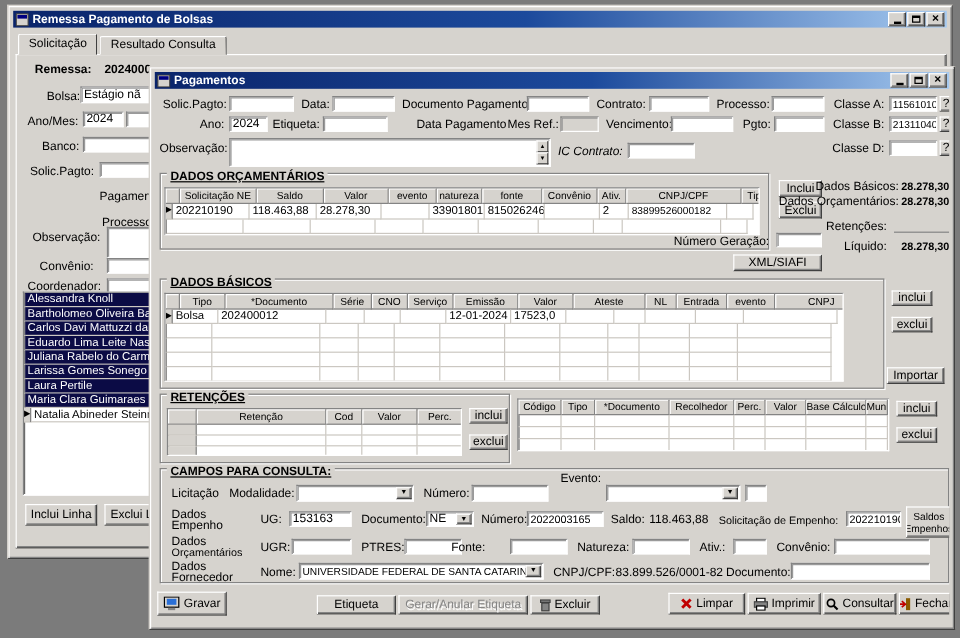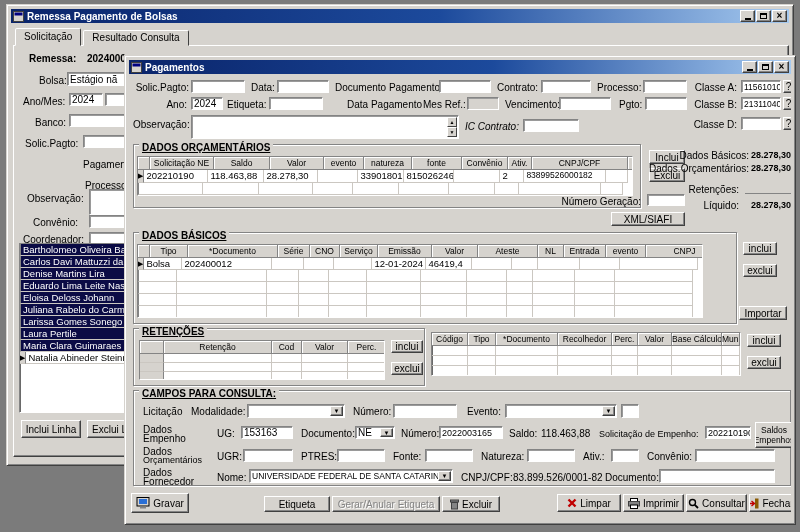--- a/index.html
+++ b/index.html
@@ -105,37 +105,33 @@
 
     <div class="lbl" style="left:22px;top:194px;">Convênio:</div>
     <div class="fld" style="left:78px;top:192px;width:90px;height:13px;"></div>
 
     <div class="lbl" style="left:12px;top:211px;">Coordenador:</div>
     <div class="fld" style="left:78px;top:209px;width:90px;height:13px;"></div>
 
     <div class="tbl" style="left:8px;top:220px;width:150px;height:170px;">
       <div class="trow">
             <div class="td ind"></div>
+            <div class="td sel" style="width:138px">Alessandra Knoll</div>
+          </div>
+      <div class="trow">
+            <div class="td ind"></div>
             <div class="td sel" style="width:138px">Bartholomeo Oliveira Barc</div>
           </div>
       <div class="trow">
             <div class="td ind"></div>
             <div class="td sel" style="width:138px">Carlos Davi Mattuzzi da Sil</div>
           </div>
       <div class="trow">
             <div class="td ind"></div>
-            <div class="td sel" style="width:138px">Denise Martins Lira</div>
-          </div>
-      <div class="trow">
-            <div class="td ind"></div>
             <div class="td sel" style="width:138px">Eduardo Lima Leite Nasci</div>
-          </div>
-      <div class="trow">
-            <div class="td ind"></div>
-            <div class="td sel" style="width:138px">Eloisa Deloss Johann</div>
           </div>
       <div class="trow">
             <div class="td ind"></div>
             <div class="td sel" style="width:138px">Juliana Rabelo do Carmo</div>
           </div>
       <div class="trow">
             <div class="td ind"></div>
             <div class="td sel" style="width:138px">Larissa Gomes Sonego</div>
           </div>
       <div class="trow">
@@ -231,21 +227,21 @@
     <div class="gb" style="left:4px;top:70px;width:508px;height:64px;">
       <div class="gb-title">DADOS ORÇAMENTÁRIOS</div>
     </div>
     <div class="tbl" style="left:8px;top:82px;width:496px;height:40px;">
       <div class="trow">
         <div class="th" style="width:12px"></div>
         <div class="th" style="width:64px">Solicitação NE</div>
         <div class="th" style="width:56px">Saldo</div>
         <div class="th" style="width:54px">Valor</div>
         <div class="th" style="width:40px">evento</div>
-        <div class="th" style="width:48px">natureza</div>
+        <div class="th" style="width:38px">natureza</div>
         <div class="th" style="width:50px">fonte</div>
         <div class="th" style="width:46px">Convênio</div>
         <div class="th" style="width:24px">Ativ.</div>
         <div class="th" style="width:96px">CNPJ/CPF</div>
         <div class="th" style="width:22px">Tip</div>
       </div>
       <div class="trow" style="height:13px">
         <div class="td ind" style="height:13px">▶</div>
         <div class="td" style="width:64px;height:13px">202210190</div>
         <div class="td" style="width:56px;height:13px">118.463,88</div>
@@ -307,21 +303,21 @@
         <div class="th" style="width:78px">CNPJ</div>
       </div>
       <div class="trow">
         <div class="td ind">▶</div>
         <div class="td" style="width:38px">Bolsa</div>
         <div class="td" style="width:90px">202400012</div>
         <div class="td" style="width:32px"></div>
         <div class="td" style="width:30px"></div>
         <div class="td" style="width:38px"></div>
         <div class="td" style="width:54px">12-01-2024</div>
-        <div class="td" style="width:46px">46419,4</div>
+        <div class="td" style="width:46px">17523,0</div>
         <div class="td" style="width:40px"></div>
         <div class="td" style="width:26px"></div>
         <div class="td" style="width:42px"></div>
         <div class="td" style="width:40px"></div>
         <div class="td" style="width:78px"></div>
       </div>
       <div class="trow">
         <div class="td ind"></div>
         <div class="td" style="width:38px"></div>
             <div class="td" style="width:90px"></div>
@@ -471,21 +467,21 @@
       <div class="gb-title">CAMPOS PARA CONSULTA:</div>
     </div>
 
     <div class="lbl" style="left:14px;top:332px;">Licitação</div>
     <div class="lbl" style="left:62px;top:332px;">Modalidade:</div>
     <div class="fld combo" style="left:118px;top:330px;width:98px;height:14px;">
           <span class="combo-btn">▼</span>
         </div>
     <div class="lbl" style="left:224px;top:332px;">Número:</div>
     <div class="fld" style="left:264px;top:330px;width:64px;height:14px;"></div>
-    <div class="lbl" style="left:338px;top:332px;">Evento:</div>
+    <div class="lbl" style="left:338px;top:320px;">Evento:</div>
     <div class="fld combo" style="left:376px;top:330px;width:112px;height:14px;">
           <span class="combo-btn">▼</span>
         </div>
     <div class="fld" style="left:492px;top:330px;width:18px;height:14px;"></div>
 
     <div class="lbl" style="left:14px;top:350px;">Dados</div>
     <div class="lbl" style="left:14px;top:359px;">Empenho</div>
     <div class="lbl" style="left:88px;top:354px;">UG:</div>
     <div class="fld" style="left:112px;top:352px;width:52px;height:13px;">
           <span>153163</span>
@@ -509,21 +505,21 @@
       <span>Saldos</span>
       <span>Empenhos</span>
     </div>
 
     <div class="lbl" style="left:14px;top:372px;">Dados</div>
     <div class="lbl v9" style="left:14px;top:381px;">Orçamentários</div>
     <div class="lbl" style="left:88px;top:377px;">UGR:</div>
     <div class="fld" style="left:114px;top:375px;width:50px;height:13px;"></div>
     <div class="lbl" style="left:172px;top:377px;">PTRES:</div>
     <div class="fld" style="left:208px;top:375px;width:48px;height:13px;"></div>
-    <div class="lbl" style="left:264px;top:377px;">Fonte:</div>
+    <div class="lbl" style="left:247px;top:377px;">Fonte:</div>
     <div class="fld" style="left:296px;top:375px;width:48px;height:13px;"></div>
     <div class="lbl" style="left:352px;top:377px;">Natureza:</div>
     <div class="fld" style="left:398px;top:375px;width:48px;height:13px;"></div>
     <div class="lbl" style="left:454px;top:377px;">Ativ.:</div>
     <div class="fld" style="left:482px;top:375px;width:28px;height:13px;"></div>
     <div class="lbl" style="left:518px;top:377px;">Convênio:</div>
     <div class="fld" style="left:566px;top:375px;width:80px;height:13px;"></div>
 
     <div class="lbl" style="left:14px;top:393px;">Dados</div>
     <div class="lbl" style="left:14px;top:402px;">Fornecedor</div>

